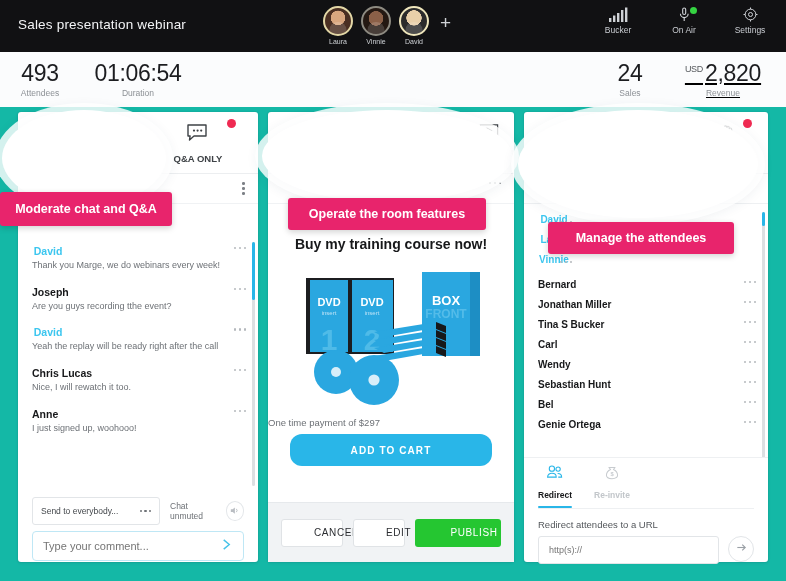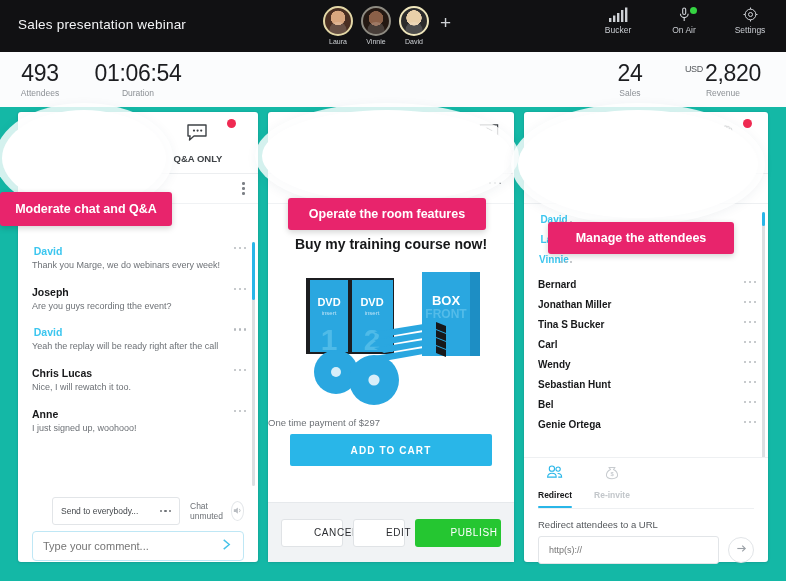--- a/index.html
+++ b/index.html
@@ -58,21 +58,21 @@
   .statsbar {
     position:absolute; left:0; top:52px; width:786px; height:55px;
     background:#fbfcfd;
   }
   .stat { position:absolute; text-align:center; }
   .stat .big { font-size:23px; color:#1c1d20; font-weight:400; letter-spacing:-.3px;}
   .stat .lbl { font-size:8.5px; color:#8c9095; margin-top:1px; }
   .stat-attendees { left:8px; top:8px; width:64px; }
   .stat-duration { left:74px; top:8px; width:128px; }
   .stat-sales { left:598px; top:8px; width:64px; }
-  .stat-revenue { left:668px; top:8px; width:110px; }
+  .stat-revenue { left:668px; top:8px; width:110px;text-decoration:underline; }
   .usd { font-size:9px; color:#55585c; vertical-align:9px; margin-right:2px;}
 
   .chartblock { position:absolute; left:272px; top:60px; width:200px; }
   .chart-caption { font-size:8px; color:#8c9095; }
   .chart-caption b { color:#45484c; }
   .bars { display:flex; align-items:flex-end; gap:2px; height:26px; margin-top:4px;}
   .bars i { width:5px; background:#29b6e8; display:block; border-radius:0; }
   .dotline {
     position:absolute; left:78px; top:33px; width:110px; height:3px;
     background: repeating-linear-gradient(to right, #a9dcf1 0 5px, transparent 5px 9px);
@@ -128,21 +128,21 @@
   .msg .kebab i { width:2.4px; height:2.4px; margin:0; background:#b4b8bd; }
 
   .scroll-track { position:absolute; width:3px; border-radius:2px; background:#dcdfe2; }
   .scroll-thumb { position:absolute; width:3px; border-radius:2px; background:#29b6e8; }
 
   .chat-footer { position:absolute; left:0; bottom:0; width:240px; height:72px; padding:0 14px; }
   .send-row { display:flex; align-items:center; height:34px; margin-top:4px;}
   .send-select {
     flex:0 0 128px; height:28px; border:1px solid #e2e5e8; border-radius:3px;
     display:flex; align-items:center; justify-content:space-between; padding:0 8px;
-    font-size:8.5px; color:#43474b; cursor:pointer; background:#fff;margin-left:20px;
+    font-size:8.5px; color:#43474b; cursor:pointer; background:#fff;
   }
   .send-select .dots { display:flex; gap:2px; }
   .send-select .dots i { width:2.4px; height:2.4px; border-radius:50%; background:#6e7276; }
   .chat-muted { font-size:8.5px; color:#6d7176; margin-left:10px; }
   .speaker-btn {
     width:20px; height:20px; border-radius:50%; border:1px solid #e4e7ea;
     margin-left:7px; display:flex; align-items:center; justify-content:center; cursor:pointer;
   }
   .comment-box {
     height:30px; border:1px solid #bfe7f5; border-radius:4px; background:#fff;
@@ -162,21 +162,21 @@
   }
   .offer-img {
     position:absolute; left:22px; top:148px; width:202px; height:150px;
   }
   .offer-price {
     position:absolute; left:0; top:305px; width:246px; text-align:left;
     font-size:9.5px; color:#6d7176;
   }
   .cart-btn {
     position:absolute; left:22px; top:322px; width:202px; height:32px;
-    background:#29b6e8; color:#fff; border:0; border-radius:2px;
+    background:#29b6e8; color:#fff; border:0; border-radius:12px;
     font-size:10px; font-weight:700; letter-spacing:1.1px; cursor:pointer;
     font-family:"Liberation Sans", sans-serif;
   }
   .room-footer {
     position:absolute; left:0; bottom:0; width:246px; height:60px;
     background:#f1f3f5; border-top:1px solid #e6e9ec;
     display:flex; align-items:center; justify-content:center; gap:10px;
   }
   .rf-btn {
     height:28px; border-radius:3px; font-size:10px; font-weight:400;
@@ -207,21 +207,21 @@
   .subtab { text-align:center; cursor:pointer; position:relative; padding-bottom:6px; }
   .subtab svg { display:block; margin:0 auto 3px; }
   .subtab .st-lbl { font-size:8.5px; font-weight:700; color:#17181a; }
   .subtab.inactive .st-lbl { color:#c2c6ca; font-weight:600; }
   .subtab.active::after {
     content:""; position:absolute; left:0; right:0; bottom:0; height:2.5px;
     background:#29b6e8; border-radius:2px;
   }
   .subtab-divider { height:1px; background:#eef0f2; margin-top:0; }
   .redirect-label { font-size:9.5px; color:#53575b; margin-top:10px; }
-  .redirect-row { display:flex; align-items:center; margin-top:6px; }
+  .redirect-row { display:flex; margin-top:6px; }
   .redirect-input {
     flex:1; height:28px; border:1px solid #e2e5e8; border-radius:3px;
     padding:0 10px; font-size:9px; color:#a6abb0; outline:none;
     font-family:"Liberation Sans", sans-serif;
   }
   .redirect-go {
     width:26px; height:26px; border-radius:50%; border:1px solid #e2e5e8;
     margin-left:9px; display:flex; align-items:center; justify-content:center; cursor:pointer;
   }
 

